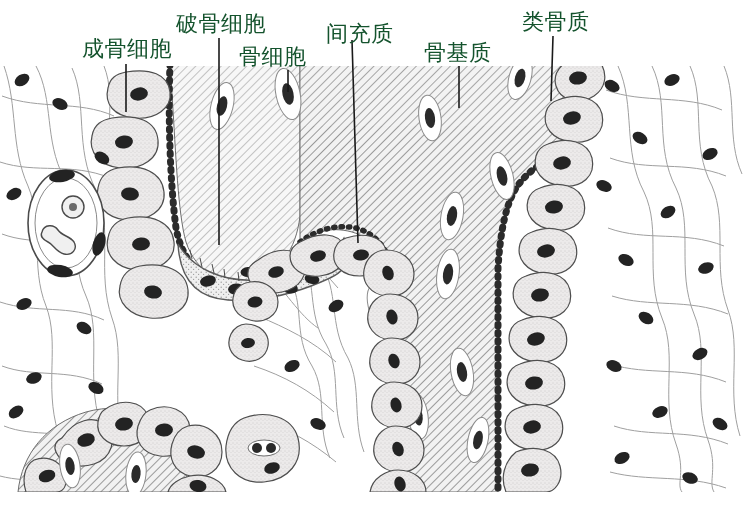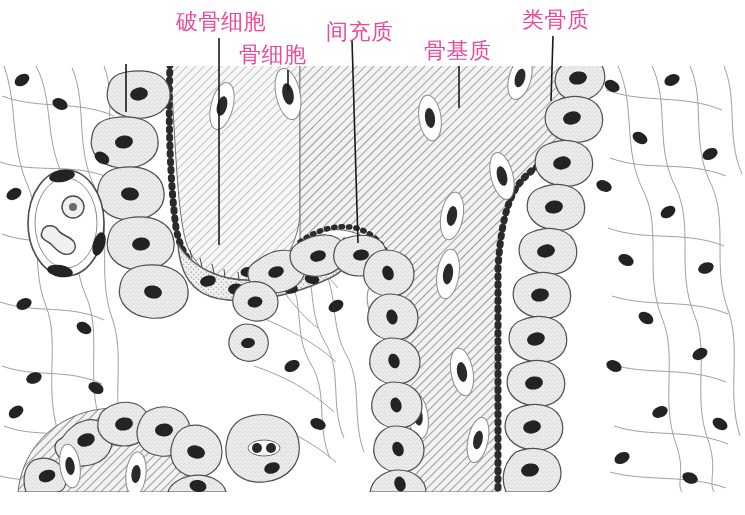--- a/index.html
+++ b/index.html
@@ -7,24 +7,24 @@
     font-family:"Liberation Serif","DejaVu Serif",serif;
     width:745px;height:515px;overflow:hidden;
   }
   #stage{position:relative;width:745px;height:515px;background:#ffffff;}
 
   
   .label{
     position:absolute;
     font-size:22px;
     line-height:22px;
-    color:#ec4899;
+    color:#14532d;
     white-space:nowrap;
     letter-spacing:0.5px;
-    font-family:Liberation Mono, monospace;
+    font-family:Liberation Sans, sans-serif;
   }
 
   
   .leaders{position:absolute;left:0;top:0;width:745px;height:515px;pointer-events:none;}
 
   
   #art{position:absolute;left:0;top:66px;width:745px;height:426px;}
 </style>
 </head>
 <body>
@@ -356,19 +356,20 @@
     <g stroke="#1a1a1a" stroke-width="1.6" fill="none">
       <line x1="126" y1="64" x2="126" y2="112"></line>
       <line x1="219" y1="38" x2="219" y2="245"></line>
       <line x1="288" y1="70" x2="288" y2="92"></line>
       <line x1="352" y1="40" x2="358" y2="243"></line>
       <line x1="459" y1="66" x2="459" y2="108"></line>
       <line x1="553" y1="36" x2="551" y2="101"></line>
     </g>
   </svg>
 
+  <div class="label" style="left:82px;  top:38px;">成骨细胞</div>
   <div class="label" style="left:176px; top:13px;">破骨细胞</div>
   <div class="label" style="left:239px; top:46px;">骨细胞</div>
   <div class="label" style="left:326px; top:23px;">间充质</div>
   <div class="label" style="left:424px; top:42px;">骨基质</div>
   <div class="label" style="left:522px; top:11px;text-align:center;">类骨质</div>
 
 </div>
 
 </body></html>

